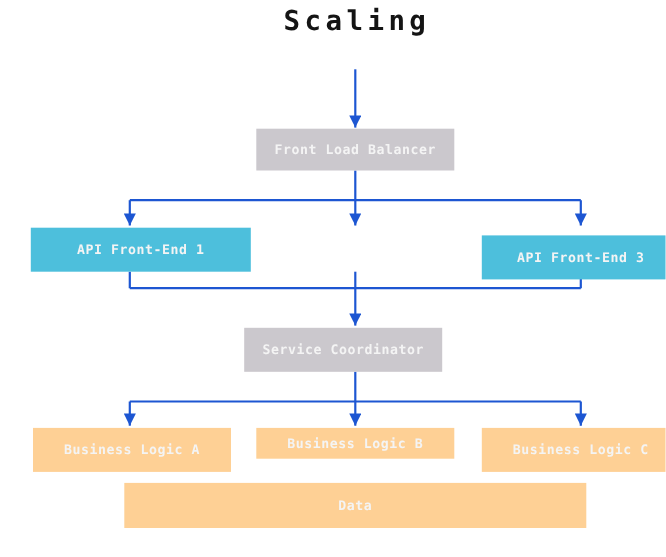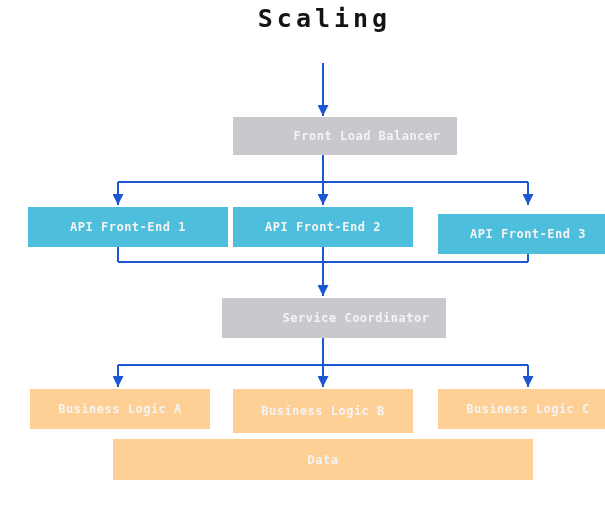--- a/index.html
+++ b/index.html
@@ -40,21 +40,21 @@
     position: absolute;
     display: flex;
     align-items: center;
     justify-content: center;
     font-size: 12px;
     font-weight: bold;
     letter-spacing: 0.5px;
     white-space: nowrap;
     color: var(--node_text, #f4f4f4);
   }
-  .fill-gray   { background: var(--balancer_fill, #cbc8cd); padding-left: 44px; }
+  .fill-gray   { background: var(--balancer_fill, #cbc8cd); }
   .fill-cyan   { background: var(--api_fill, #4dbfdc); }
   .fill-orange { background: var(--logic_fill, #fed095); }
 </style>
 </head>
 <body>
 
 <div class="canvas">
 
   <div class="title">Scaling</div>
 
@@ -79,27 +79,26 @@
       <path d="M98 365 V387" marker-end="url(#ah)"></path>
       <path d="M303 365 V387" marker-end="url(#ah)"></path>
       <path d="M508 365 V387" marker-end="url(#ah)"></path>
     </g>
   </svg>
 
   <div class="node fill-gray" style="left:213px; top:117px; width:180px; height:38px;">Front Load Balancer</div>
 
   <div class="node fill-cyan" style="left:8px; top:207px; width:200px; height:40px;">API Front-End 1</div>
 
-  <div class="node fill-cyan" style="left:213px; top:207px; width:180px; height:40px;">API Front-End 2</div>
 
   <div class="node fill-cyan" style="left:418px; top:214px; width:180px; height:40px;">API Front-End 3</div>
 
   <div class="node fill-gray" style="left:202px; top:298px; width:180px; height:40px;">Service Coordinator</div>
 
   <div class="node fill-orange" style="left:10px; top:389px; width:180px; height:40px;">Business Logic A</div>
 
-  <div class="node fill-orange" style="left:213px; top:389px; width:180px; height:44px;">Business Logic B</div>
+  <div class="node fill-orange" style="left:213px; top:389px; width:180px; height:28px;">Business Logic B</div>
 
   <div class="node fill-orange" style="left:418px; top:389px; width:180px; height:40px;">Business Logic C</div>
 
   <div class="node fill-orange" style="left:93px; top:439px; width:420px; height:41px;">Data</div>
 
 </div>
 
 </body></html>

